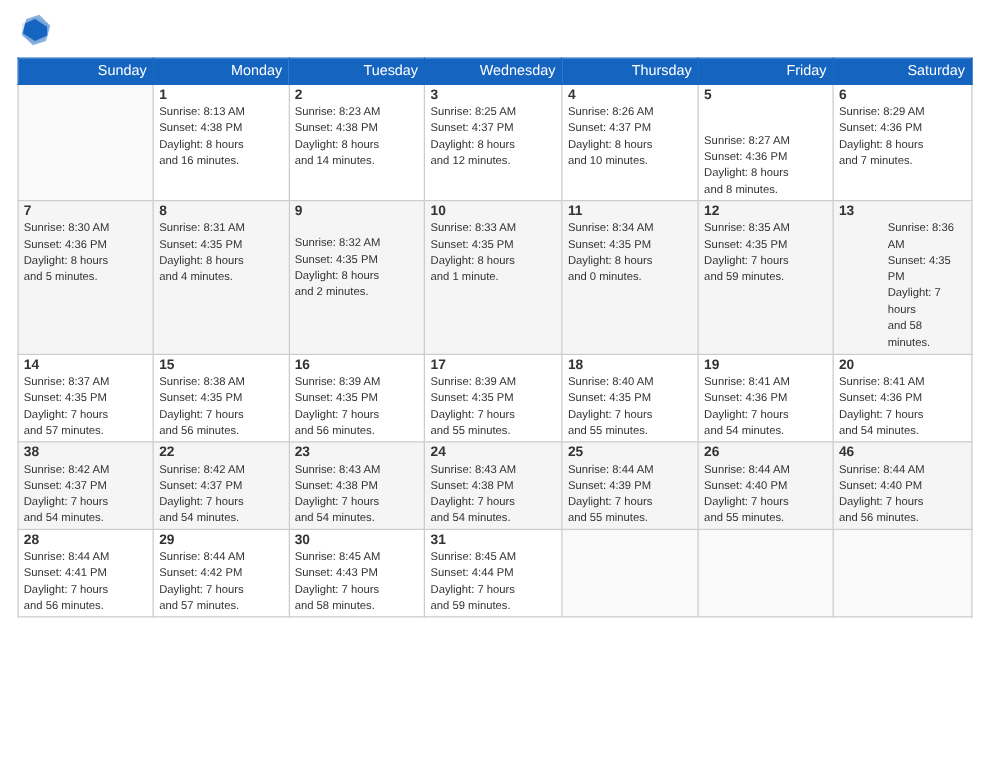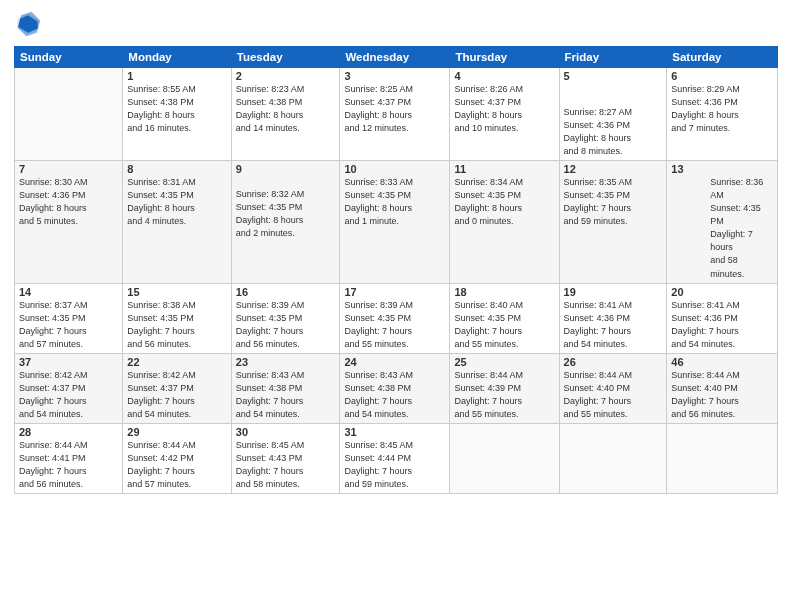--- a/index.html
+++ b/index.html
@@ -60,24 +60,24 @@
       color: #555;
     }
     .calendar {
       width: 100%;
       border-collapse: collapse;
     }
     .calendar th {
       background: #1565c0;
       color: #fff;
       font-size: 11.5px;
-      font-weight: bold;
+      font-weight: normal;
       padding: 4px 5px;
       border: 1px solid #1565c0;
-      text-align: left;
+      text-align: right;
     }
     .calendar td {
       border: 1px solid #ccc;
       vertical-align: top;
       padding: 2px 4px;
       width: 113px;
       min-height: 70px;
       font-size: 9.5px;
       color: #333;
       background: #fff;
@@ -133,21 +133,21 @@
           <th>Thursday</th>
           <th>Friday</th>
           <th>Saturday</th>
         </tr>
     </thead>
     <tbody id="calendar-body">
     <tr>
           <td class="empty"></td>
           <td>
             <span class="day-num">1</span>
-            <div class="day-info" style="white-space: pre-line;">Sunrise: 8:55 AM
+            <div class="day-info" style="white-space: pre-line;">Sunrise: 8:13 AM
 Sunset: 4:38 PM
 Daylight: 8 hours
 and 16 minutes.</div>
           </td>
           <td>
             <span class="day-num">2</span>
             <div class="day-info" style="white-space: pre-line;">Sunrise: 8:23 AM
 Sunset: 4:38 PM
 Daylight: 8 hours
 and 14 minutes.</div>
@@ -278,21 +278,21 @@
           <td>
             <span class="day-num">20</span>
             <div class="day-info" style="white-space: pre-line;">Sunrise: 8:41 AM
 Sunset: 4:36 PM
 Daylight: 7 hours
 and 54 minutes.</div>
           </td>
         </tr>
         <tr class="row-shade">
           <td>
-            <span class="day-num">37</span>
+            <span class="day-num">38</span>
             <div class="day-info" style="white-space: pre-line;">Sunrise: 8:42 AM
 Sunset: 4:37 PM
 Daylight: 7 hours
 and 54 minutes.</div>
           </td>
           <td>
             <span class="day-num">22</span>
             <div class="day-info" style="white-space: pre-line;">Sunrise: 8:42 AM
 Sunset: 4:37 PM
 Daylight: 7 hours

